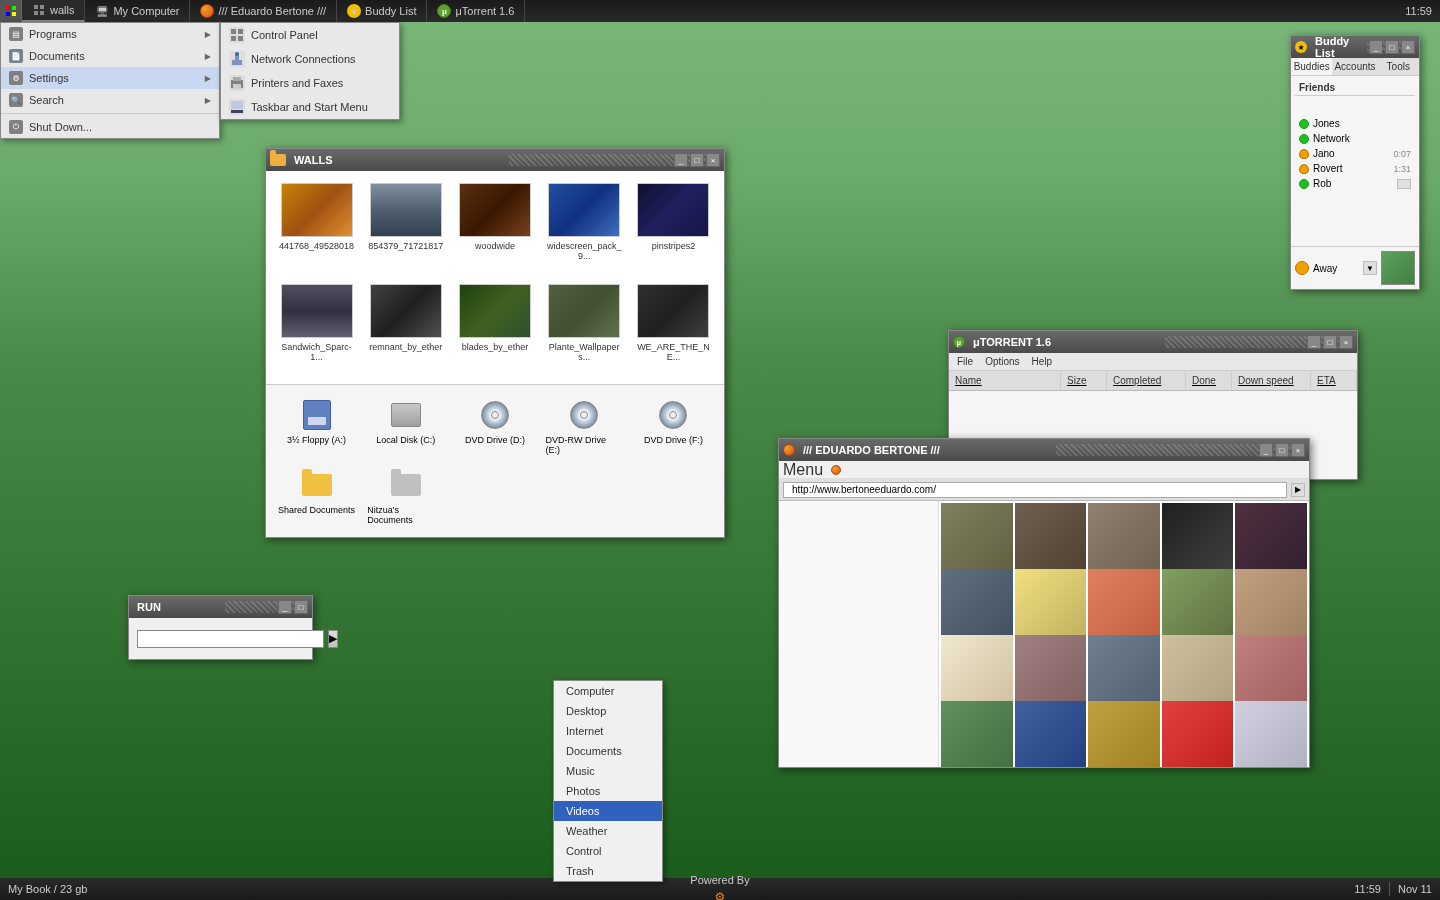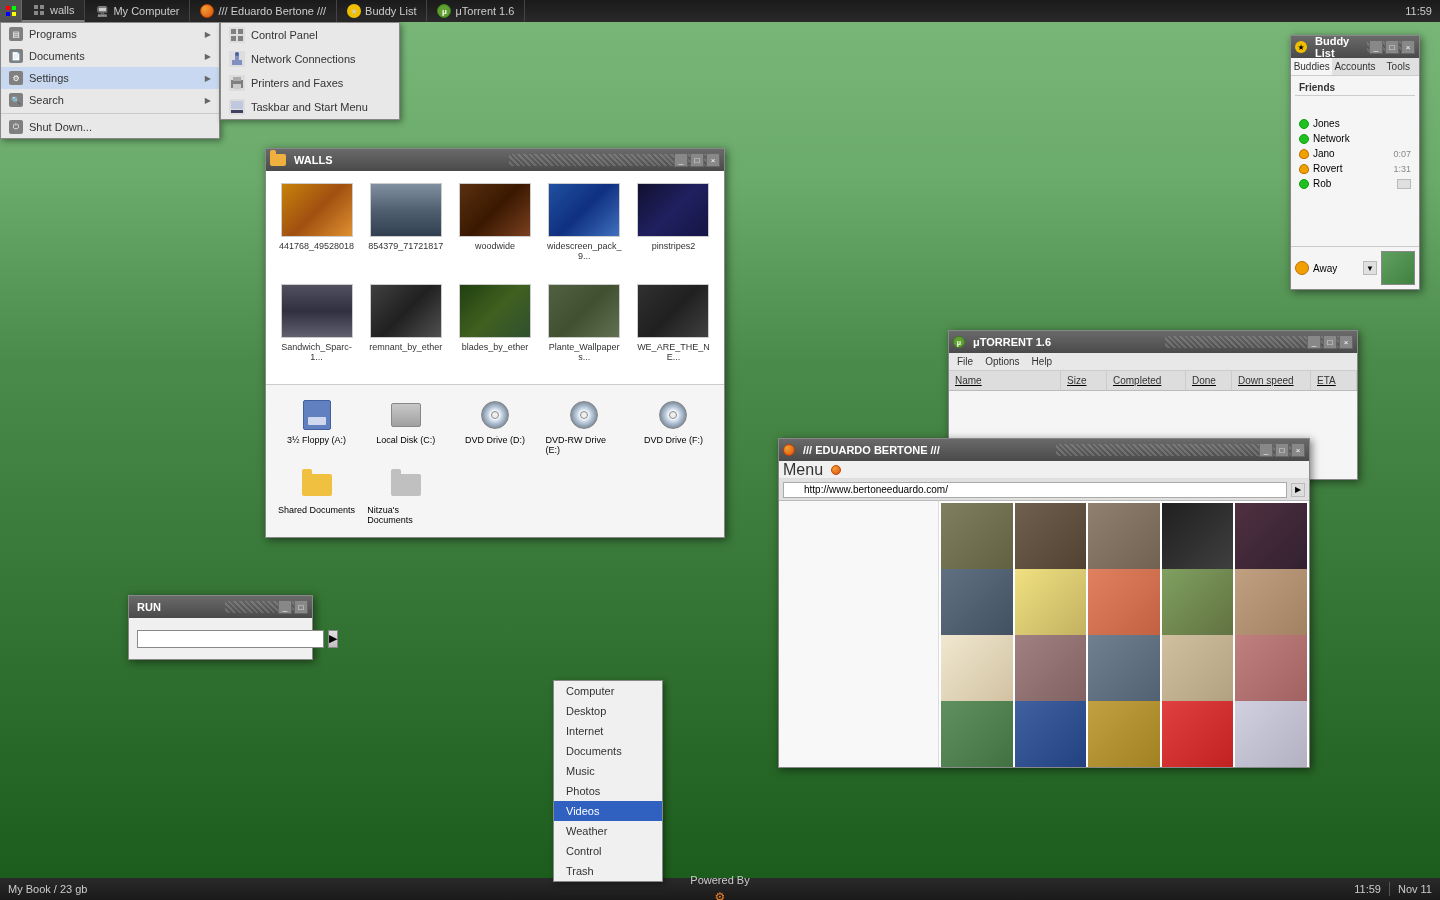--- a/index.html
+++ b/index.html
@@ -535,21 +535,21 @@
       padding: 0 4px;
       border-bottom: 1px solid #ddd;
       font-size: 16px;
     }
 
     .address-bar {
       flex: 1;
       height: 16px;
       background: #fff;
       border: 1px solid #aaa;
-      padding: 0 20px;
+      padding: 0 8px;
       font-size: 10px;
       display: flex;
       align-items: center;
     }
 
     .browser-content {
       height: calc(100% - 62px);
       background: #fff;
       overflow: hidden;
     }

